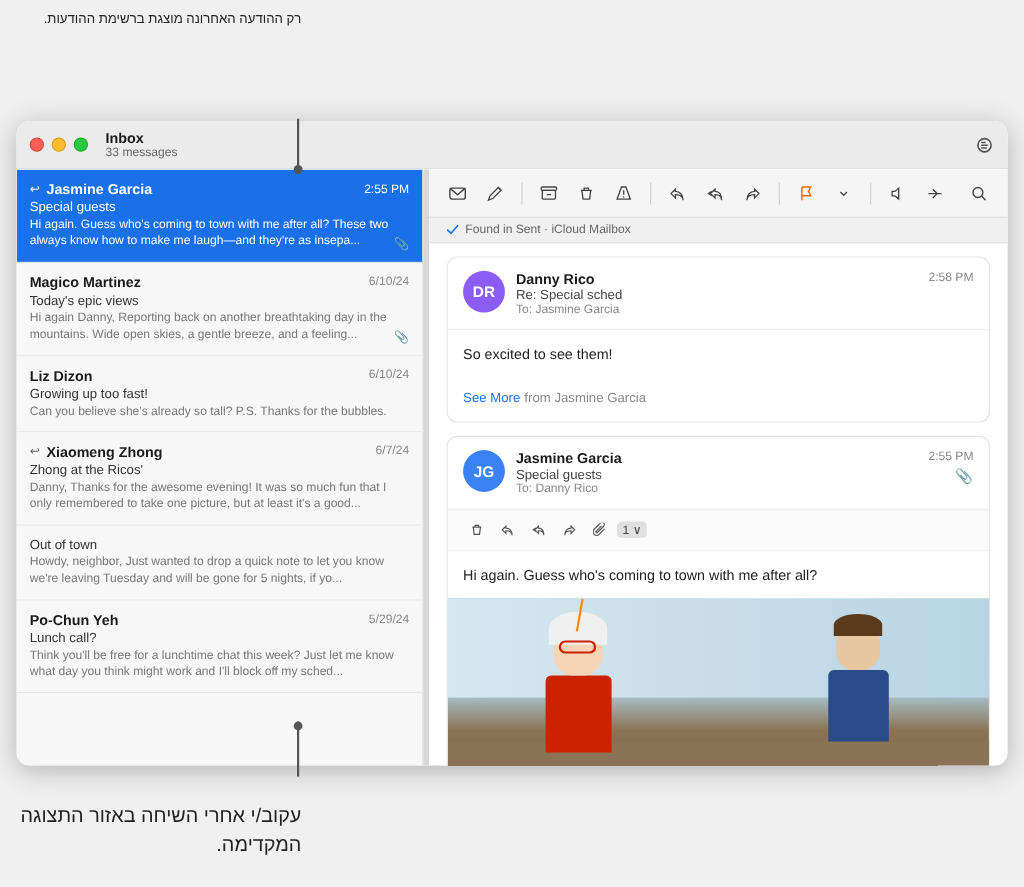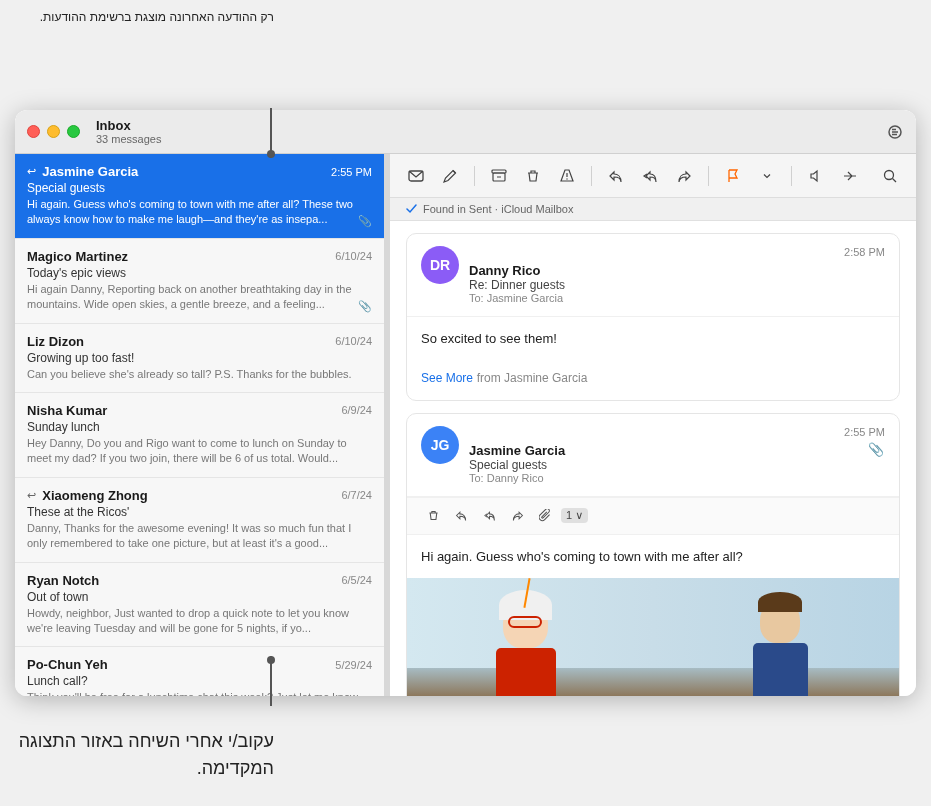--- a/index.html
+++ b/index.html
@@ -330,21 +330,21 @@
       align-items: center;
       justify-content: center;
       font-size: 14px;
       font-weight: 600;
       color: #fff;
     }
     .avatar.danny { background: #8b5cf6; overflow: hidden; }
     .avatar.jasmine { background: #3b82f6; }
 
     .email-meta { flex: 1; }
-    .email-sender { font-size: 13px; font-weight: 600; color: #1a1a1a; margin-top: 17px; }
+    .email-sender { font-size: 13px; font-weight: 600; color: #1a1a1a; }
     .email-subject { font-size: 12px; color: #444; }
     .email-to { font-size: 11px; color: #888; }
     .email-timestamp { font-size: 11px; color: #888; margin-left: auto; flex-shrink: 0; }
 
     .email-body {
       padding: 12px 14px;
       font-size: 13px;
       color: #222;
       line-height: 1.5;
     }
@@ -572,46 +572,34 @@
 
       <div class="message-item">
         <div class="message-header">
           <span class="sender-name">Liz Dizon</span>
           <span class="timestamp">6/10/24</span>
         </div>
         <div class="subject">Growing up too fast!</div>
         <div class="preview">Can you believe she's already so tall? P.S. Thanks for the bubbles.</div>
       </div>
 
-      <div class="message-item">
-        <div class="message-header">
-          <span class="sender-name">Nisha Kumar</span>
-          <span class="timestamp">6/9/24</span>
-        </div>
-        <div class="subject">Sunday lunch</div>
-        <div class="preview">Hey Danny, Do you and Rigo want to come to lunch on Sunday to meet my dad? If you two join, there will be 6 of us total. Would...</div>
-      </div>
 
       <div class="message-item">
         <div class="message-header">
           <div class="sender-name-row">
             <span class="reply-arrow">↩</span>
             <span class="sender-name">Xiaomeng Zhong</span>
           </div>
           <span class="timestamp">6/7/24</span>
         </div>
-        <div class="subject">These at the Ricos'</div>
+        <div class="subject">Zhong at the Ricos'</div>
         <div class="preview">Danny, Thanks for the awesome evening! It was so much fun that I only remembered to take one picture, but at least it's a good...</div>
       </div>
 
       <div class="message-item">
-        <div class="message-header">
-          <span class="sender-name">Ryan Notch</span>
-          <span class="timestamp">6/5/24</span>
-        </div>
         <div class="subject">Out of town</div>
         <div class="preview">Howdy, neighbor, Just wanted to drop a quick note to let you know we're leaving Tuesday and will be gone for 5 nights, if yo...</div>
       </div>
 
       <div class="message-item">
         <div class="message-header">
           <span class="sender-name">Po-Chun Yeh</span>
           <span class="timestamp">5/29/24</span>
         </div>
         <div class="subject">Lunch call?</div>
@@ -715,21 +703,21 @@
           <span>Found in Sent · iCloud Mailbox</span>
         </div>
 
         <div class="email-card">
           <div class="email-card-header">
             <div class="avatar danny" style="background: #8b5cf6;">
               DR
             </div>
             <div class="email-meta">
               <div class="email-sender">Danny Rico</div>
-              <div class="email-subject">Re: Dinner guests</div>
+              <div class="email-subject">Re: Special sched</div>
               <div class="email-to">To: Jasmine Garcia</div>
             </div>
             <span class="email-timestamp">2:58 PM</span>
           </div>
           <div class="email-body">
             <p>So excited to see them!</p>
             <br>
             <span class="see-more-link">See More</span>
             <span class="see-more-from"> from Jasmine Garcia</span>
           </div>

